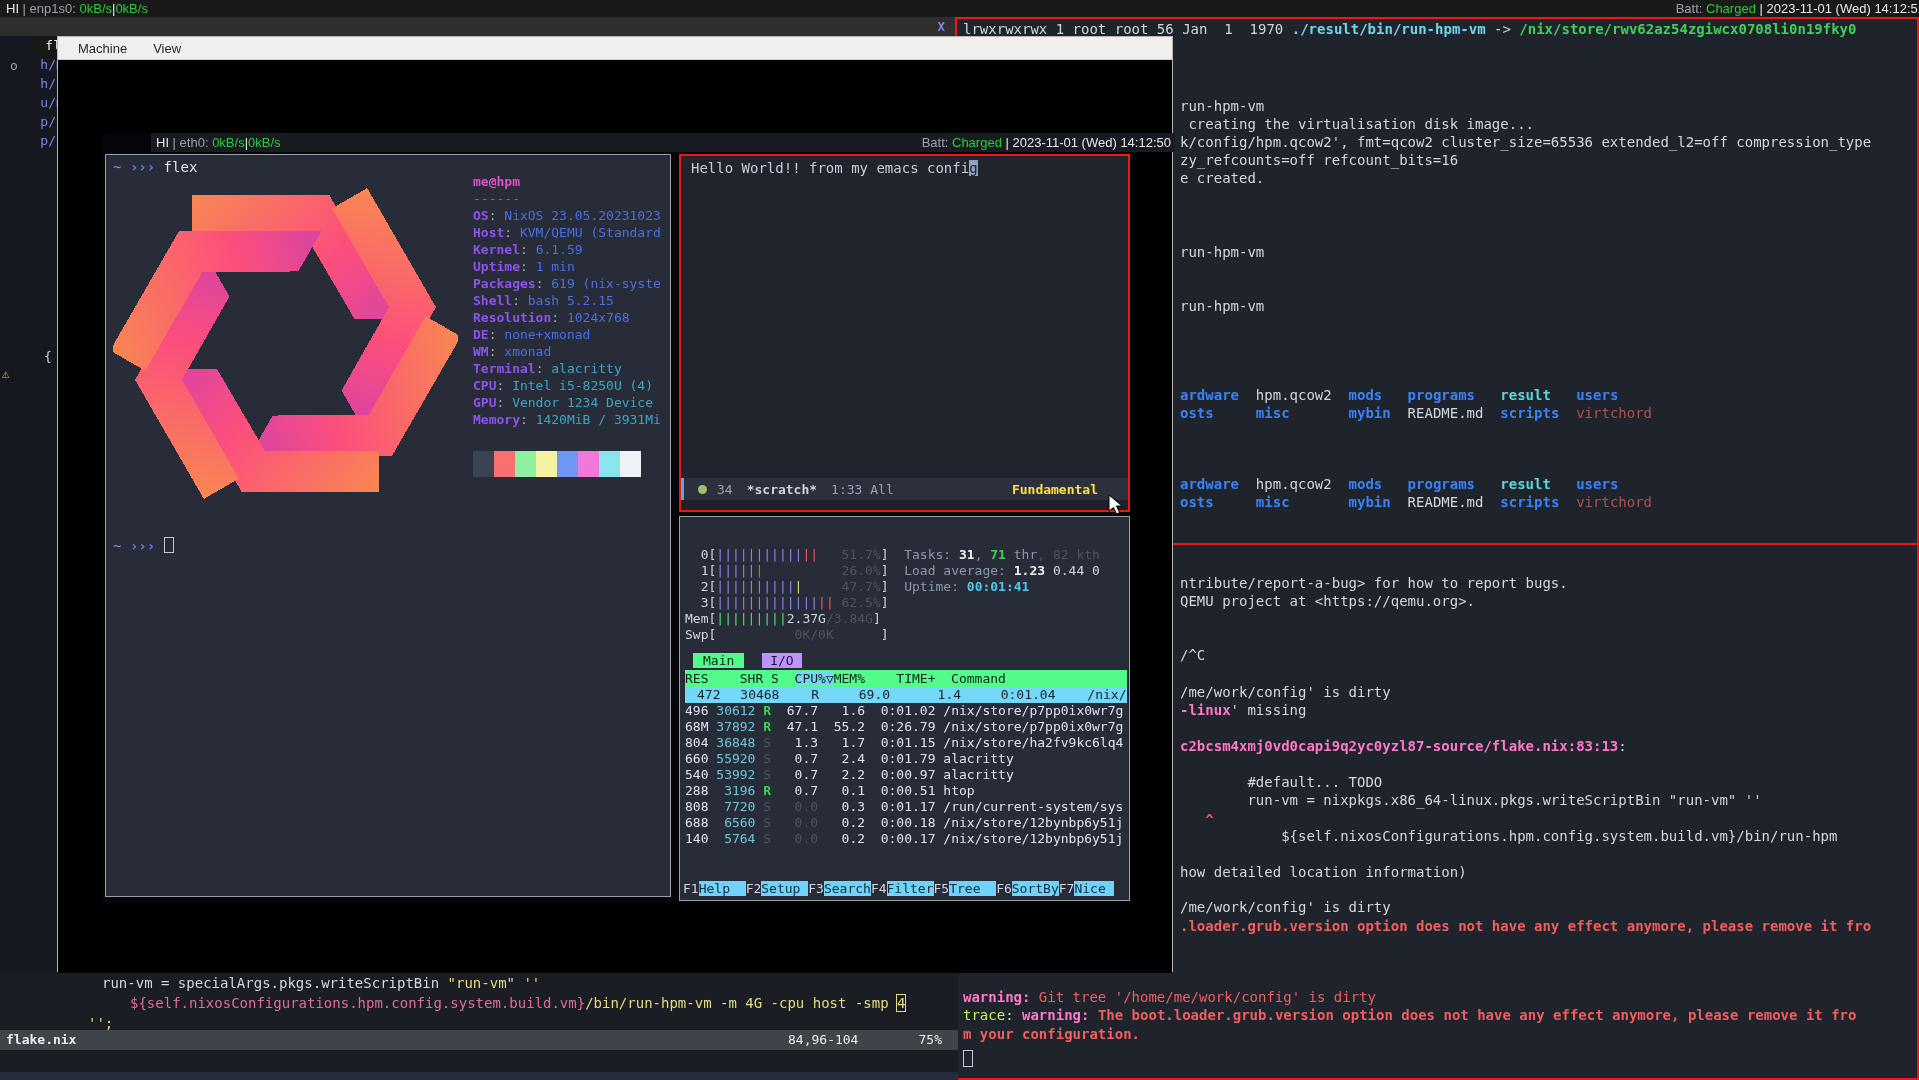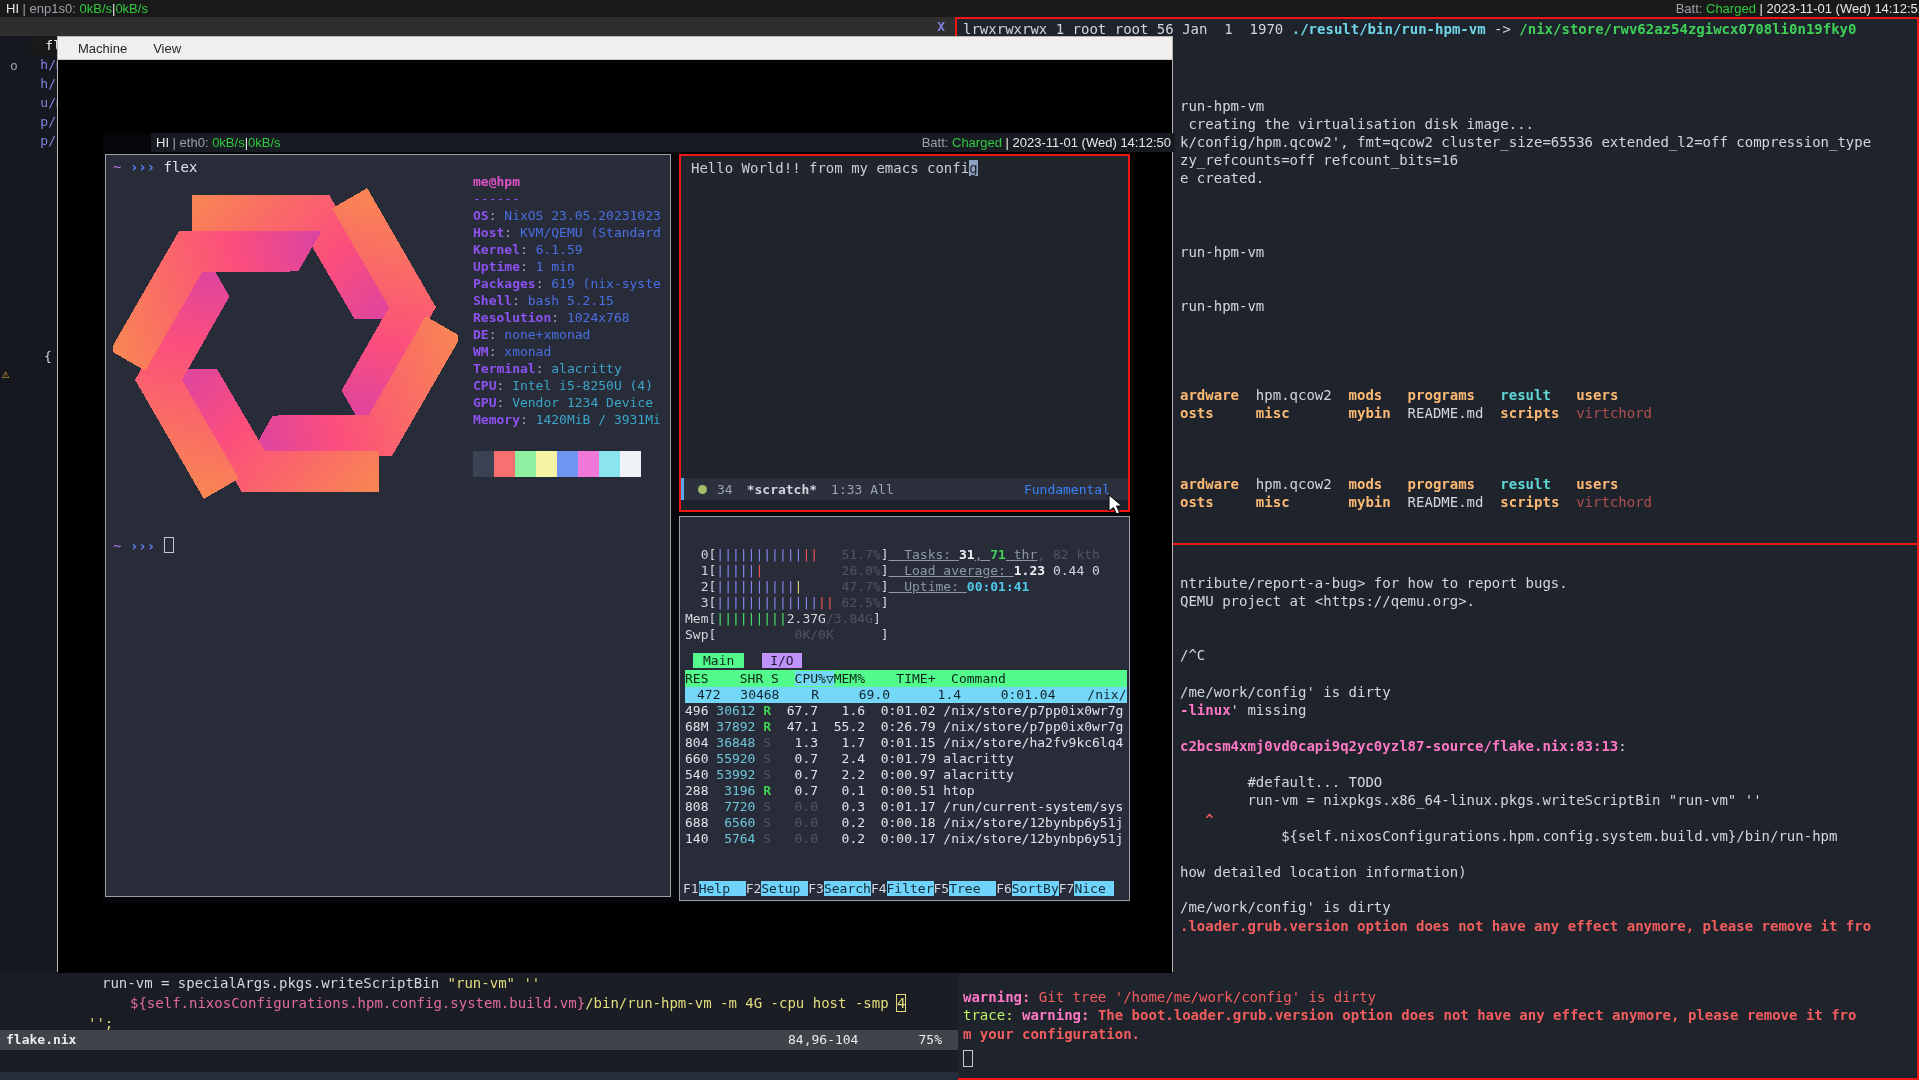--- a/index.html
+++ b/index.html
@@ -23,22 +23,22 @@
 
   
   .term{position:absolute;background:#1f232c;font:14px "DejaVu Sans Mono", monospace;overflow:hidden;}
   .term-top{left:955px;top:17px;width:964px;height:528px;border:2px solid #f01616;box-sizing:border-box;}
   .term-bottom{left:955px;top:543px;width:964px;height:537px;border:2px solid #f01616;box-sizing:border-box;}
   .tline{position:absolute;line-height:18px;white-space:pre;}
   .c-p{color:#d2d6de;} .c-d{color:#4e5560;} .c-g{color:#bef264;}
   .c-cy{color:#6fd7e8;font-weight:bold;} .c-gr{color:#3fd158;font-weight:bold;}
   .c-pk{color:#ff79c6;font-weight:bold;} .c-rd{color:#f25d5d;font-weight:bold;}
   .c-rp{color:#f25d5d;} .c-yl{color:#e3dd7f;} .c-pc{color:#e06c9f;}
-  .c-di{color:#fdba74;font-weight:bold;} .c-ln{color:#5fd7d7;font-weight:bold;} .c-ma{color:#b05050;}
-  .c-wb{color:#eef1f6;font-weight:bold;} .c-lb{color:#8f98a8;text-decoration:underline;}
+  .c-di{color:#3b82f6;font-weight:bold;} .c-ln{color:#5fd7d7;font-weight:bold;} .c-ma{color:#b05050;}
+  .c-wb{color:#eef1f6;font-weight:bold;} .c-lb{color:#8f98a8;}
   .c-cb{color:#4fc8ea;font-weight:bold;} .c-bp{color:#8886f2;} .c-br{color:#f25555;}
   .c-by{color:#e3dd7f;} .c-bgr{color:#4ce06a;}
   .c-ylbox{color:#e3dd7f;outline:1px solid #e3dd7f;}
   .hollow-cursor{position:absolute;width:8px;height:15px;border:1px solid #c3c8d4;}
 
   
   .vim-bottom{position:absolute;left:0;top:972px;width:958px;height:108px;background:#1b1d24;overflow:hidden;}
   .vim-status{position:absolute;left:0;top:58px;width:958px;height:20px;background:#3f434a;
     font:13px "DejaVu Sans Mono", monospace;line-height:20px;color:#ececec;}
   .vim-status .file{position:absolute;left:6px;font-weight:bold;}
@@ -79,21 +79,21 @@
   
   .vm-emacs{position:absolute;left:576px;top:21px;width:451px;height:358px;background:#21242d;
     border:2px solid #f01616;box-sizing:border-box;display:flex;flex-direction:column;}
   .emacs-body{flex:1;padding:4px 10px;font:14px "DejaVu Sans Mono", monospace;color:#c8cdd6;white-space:pre;}
   .emacs-cursor{background:#8fa1c0;color:#21242d;}
   .emacs-modeline{height:22px;background:#2b303c;display:flex;align-items:center;
     font:13px "DejaVu Sans Mono", monospace;color:#9aa3b2;text-align:center;}
   .ml-accent{width:3px;height:100%;background:#56a8f5;}
   .ml-dot{width:9px;height:9px;border-radius:50%;background:#a3be6a;margin:0 10px 0 14px;}
   .ml-num{margin-right:14px;} .ml-buf{color:#d0d4dc;font-weight:bold;margin-right:14px;}
-  .ml-pos{} .ml-spacer{flex:1;} .ml-mode{color:#3b82f6;font-weight:normal;margin-right:18px;}
+  .ml-pos{} .ml-spacer{flex:1;} .ml-mode{color:#fde047;font-weight:bold;margin-right:30px;}
   .emacs-minibuf{height:10px;background:#1d212b;}
 
   
   .vm-htop{position:absolute;left:576px;top:383px;width:451px;height:385px;background:#272c38;
     border:1px solid #9aa0a6;box-sizing:border-box;overflow:hidden;font:13px "DejaVu Sans Mono", monospace;}
   .htop-inner{position:absolute;left:5px;top:30px;right:2px;}
   .hline{line-height:16px;white-space:pre;}
   .htop-tabs{margin:10px 0 2px 8px;}
   .htop-tab-main{background:#53fa8c;color:#0d2618;padding:0 10px;}
   .htop-tab-io{background:#bd93f9;color:#1d1430;padding:0 8px;margin-left:10px;}

